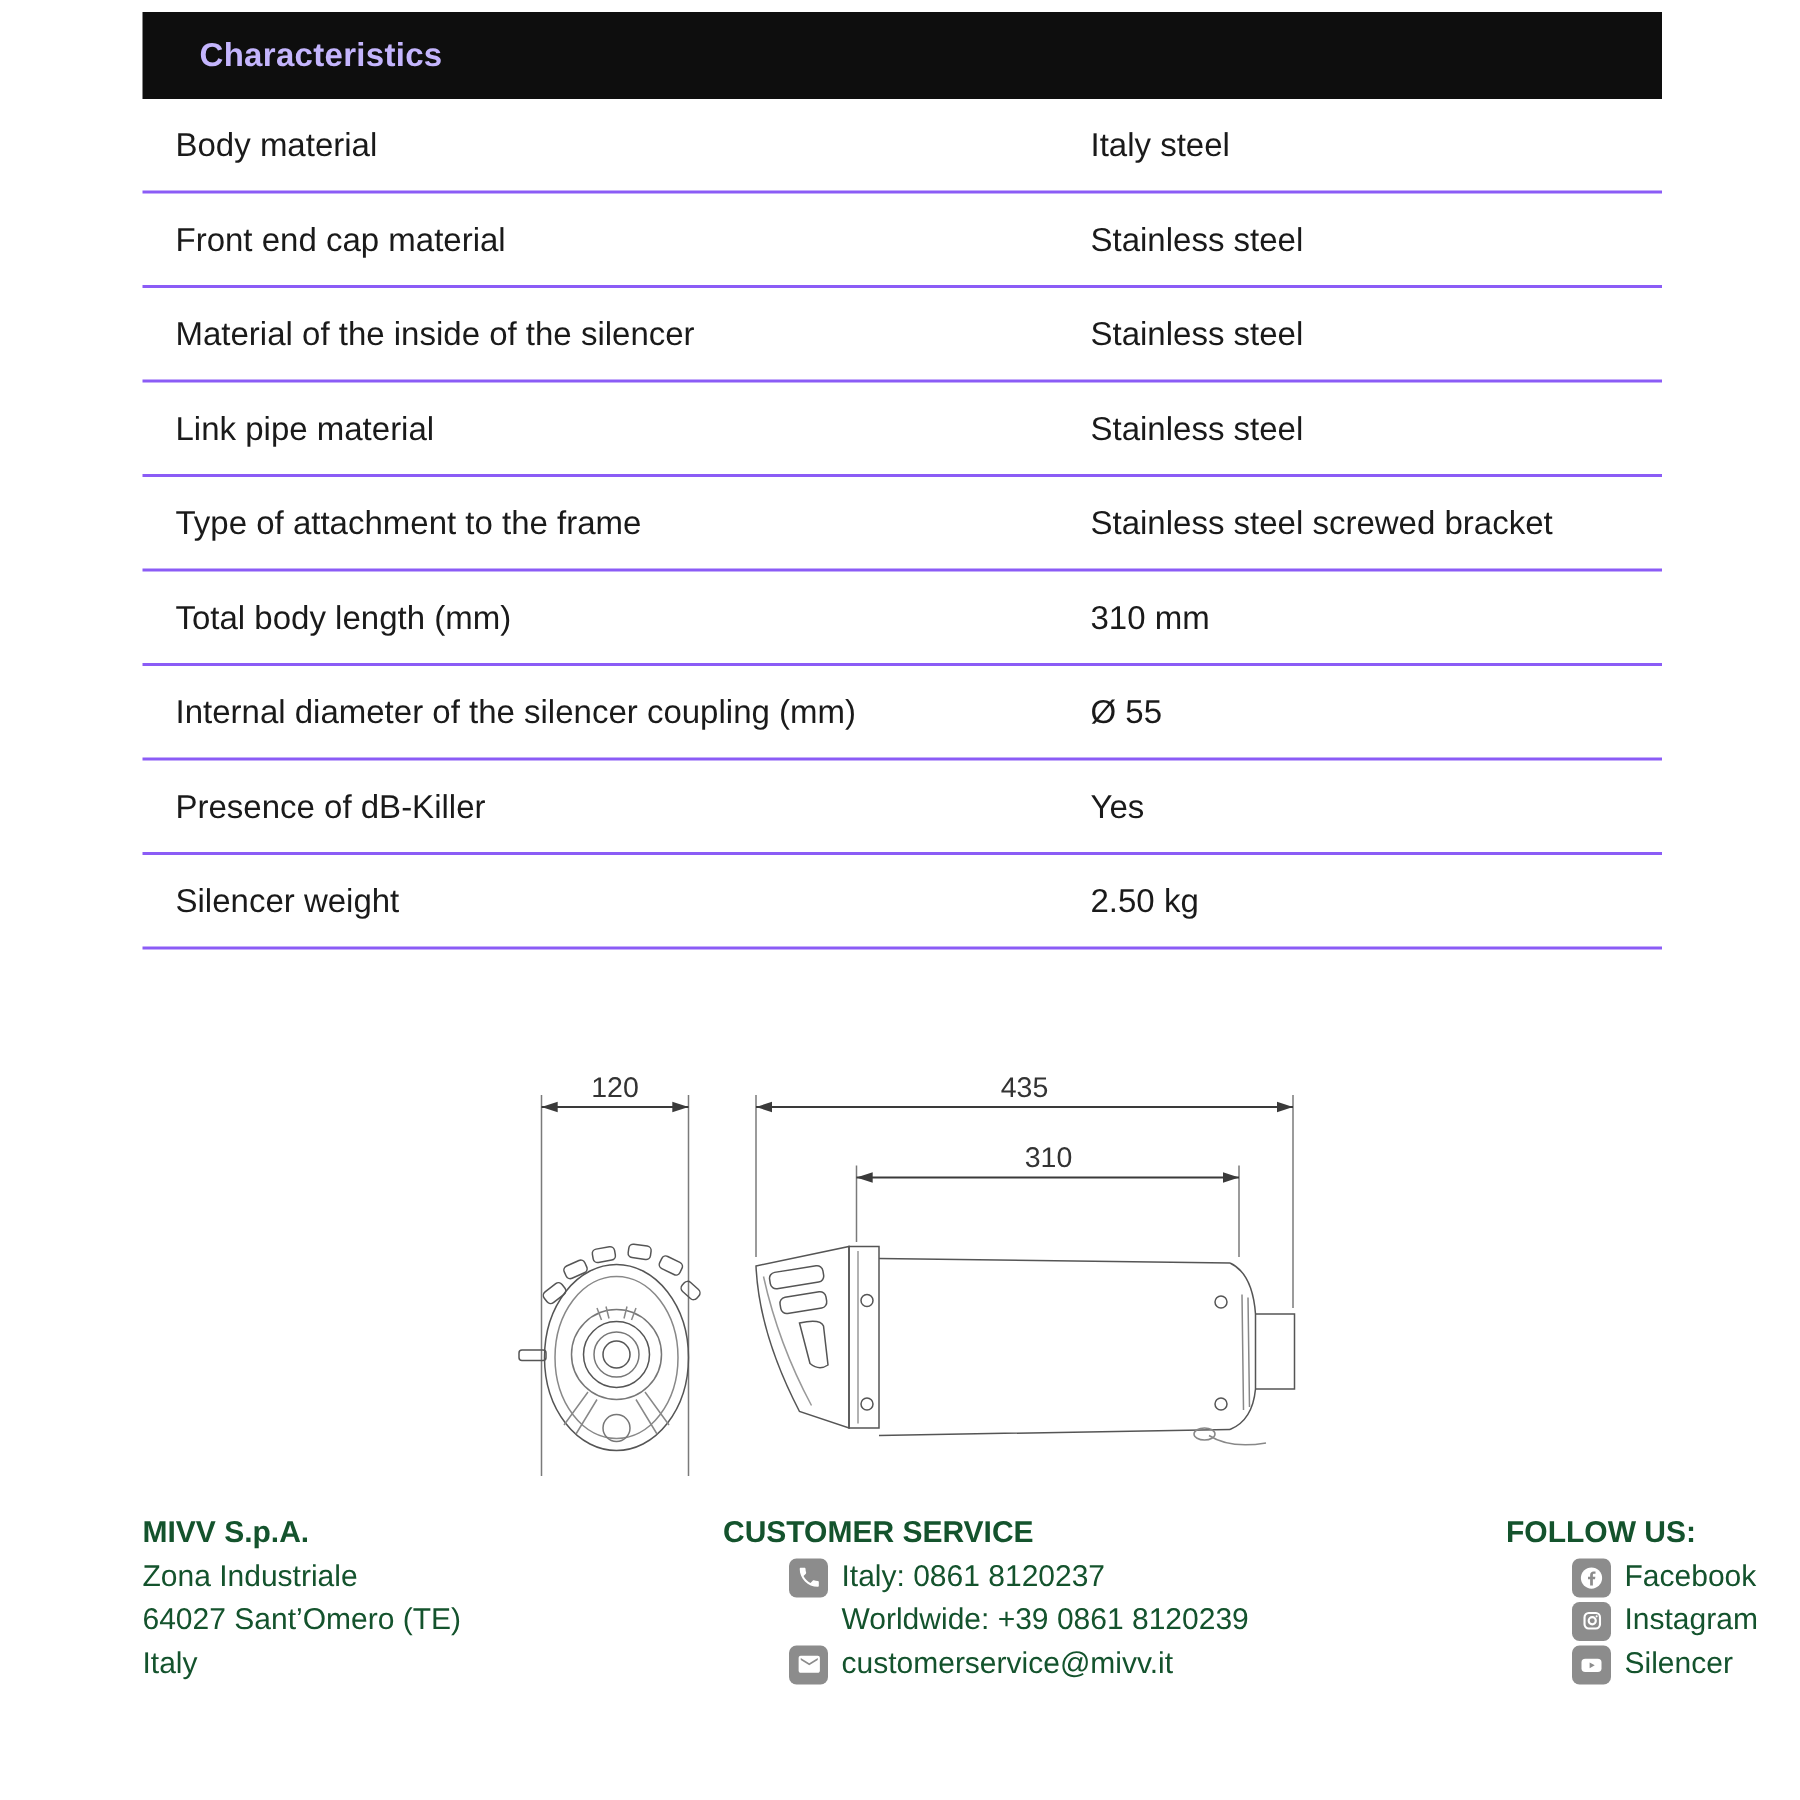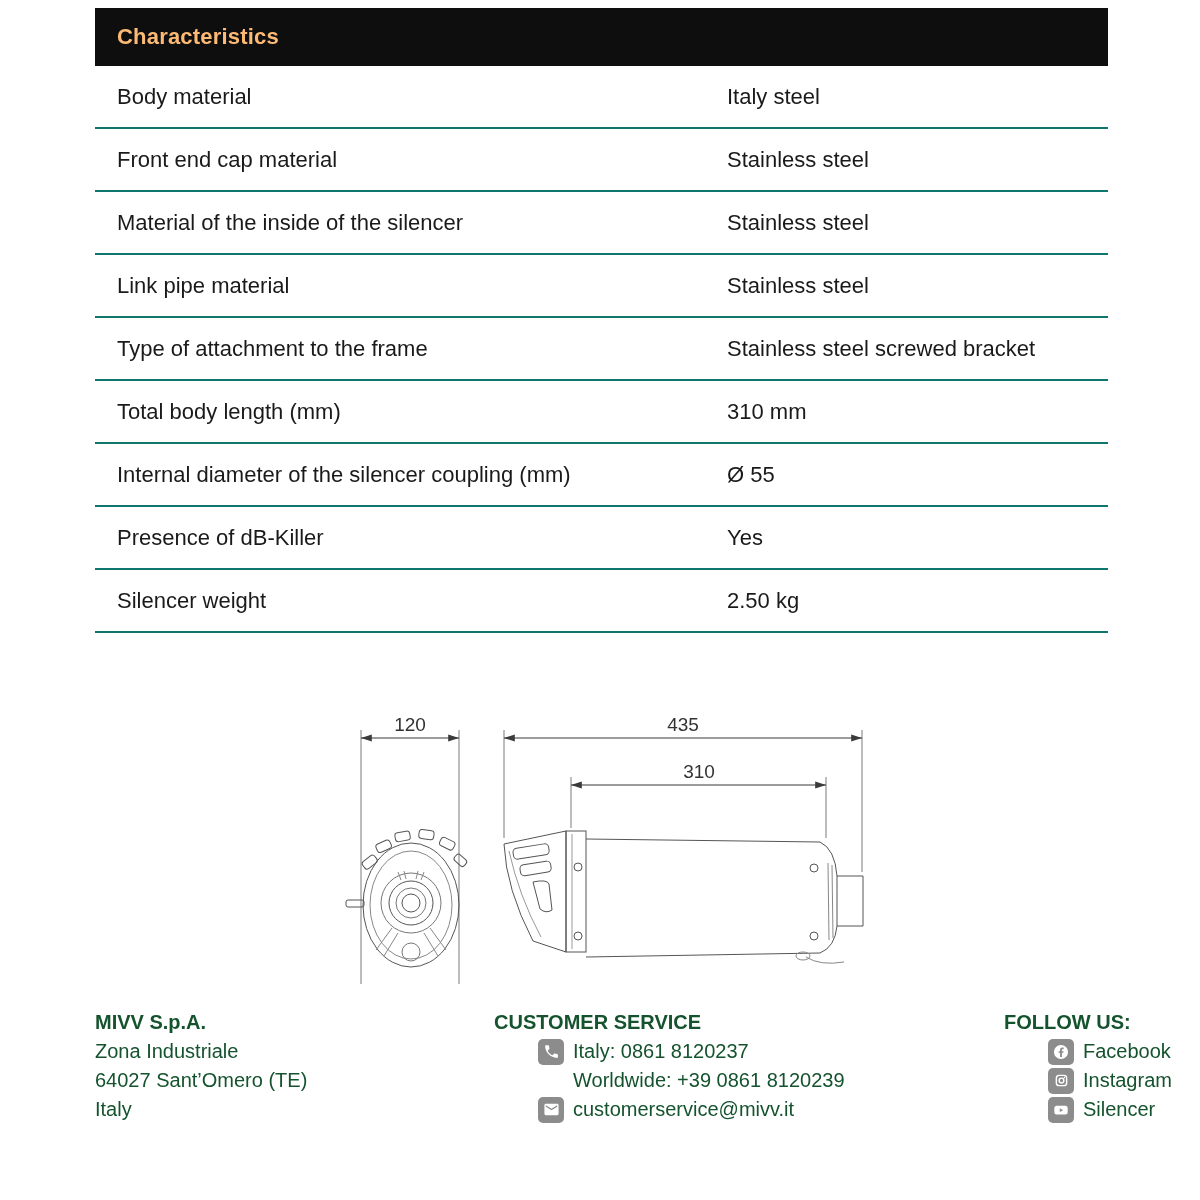--- a/index.html
+++ b/index.html
@@ -7,41 +7,41 @@
     width:1200px;height:1200px;background:#ffffff;position:relative;
     font-family:"Liberation Sans",sans-serif;color:#1a1a1a;
     -webkit-font-smoothing:antialiased;
   }
   .page{position:absolute;inset:0;background:#fff;}
 
   
   .spec-table{position:absolute;left:95px;top:8px;width:1013px;}
   .table-header{
     background:#0e0e0e;height:58px;display:flex;align-items:center;
-    padding-left:22px;box-sizing:border-box;
-    color:#fdba74;font-weight:bold;font-size:22px;letter-spacing:.2px;
+    padding-left:38px;box-sizing:border-box;
+    color:#c4b5fd;font-weight:bold;font-size:22px;letter-spacing:.2px;
   }
   .spec-row{
     height:61px;display:flex;align-items:center;
-    border-bottom:2px solid #0f766e;font-size:22px;
+    border-bottom:2px solid #8b5cf6;font-size:22px;
   }
   .spec-label{flex:0 0 610px;padding-left:22px;}
   .spec-value{flex:1;}
 
   
   .drawing{position:absolute;left:300px;top:700px;width:640px;height:300px;}
   .dim{font-size:19px;fill:#333;text-anchor:middle;font-family:"Liberation Sans",sans-serif;}
 
   
   .footer-col{position:absolute;top:1008px;font-size:20px;color:#14532d;}
   .footer-title{font-weight:bold;height:29px;line-height:29px;}
   .footer-line{height:29px;line-height:29px;}
   .footer-row{height:29px;display:flex;align-items:center;gap:9px;margin-left:44px;}
   .footer-company{left:95px;}
-  .footer-cs{left:494px;}
+  .footer-cs{left:482px;}
   .footer-follow{left:1004px;}
   .badge{
     width:26px;height:26px;border-radius:5px;background:#8c8c8c;flex:none;
     display:flex;align-items:center;justify-content:center;
   }
   .icon-spacer{width:26px;flex:none;}
 </style>
 </head>
 <body>
 

